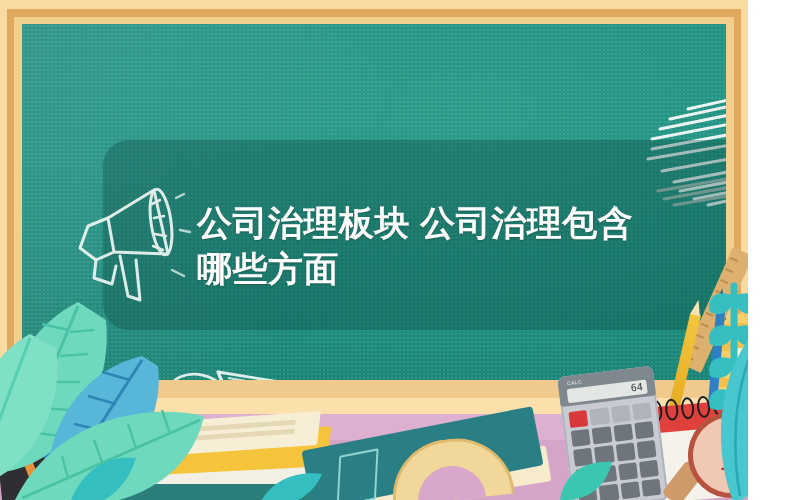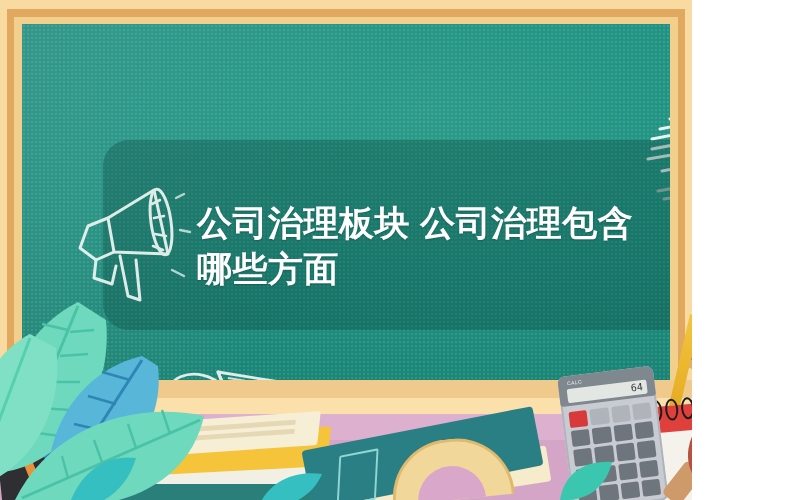--- a/index.html
+++ b/index.html
@@ -1,19 +1,19 @@
 <!DOCTYPE html>
 <html><head>
 <meta charset="utf-8">
 <style>
   html,body{margin:0;padding:0;background:#fff;}
   body{font-family:"Liberation Sans","DejaVu Sans",sans-serif;}
 
   #stage{
-    position:relative;width:692px;height:500px;overflow:hidden;
+    position:relative;width:748px;height:500px;overflow:hidden;
     background:#f0abfc;
   }
 
   
   .frame-outer{position:absolute;inset:0;background:#f9daa0;}
   .frame-mid{position:absolute;left:7px;top:9px;right:7px;bottom:0;background:#e0a95f;}
   .frame-in{position:absolute;left:14px;top:17px;right:14px;bottom:0;background:#f3cf8d;}
 
   
   .board{

